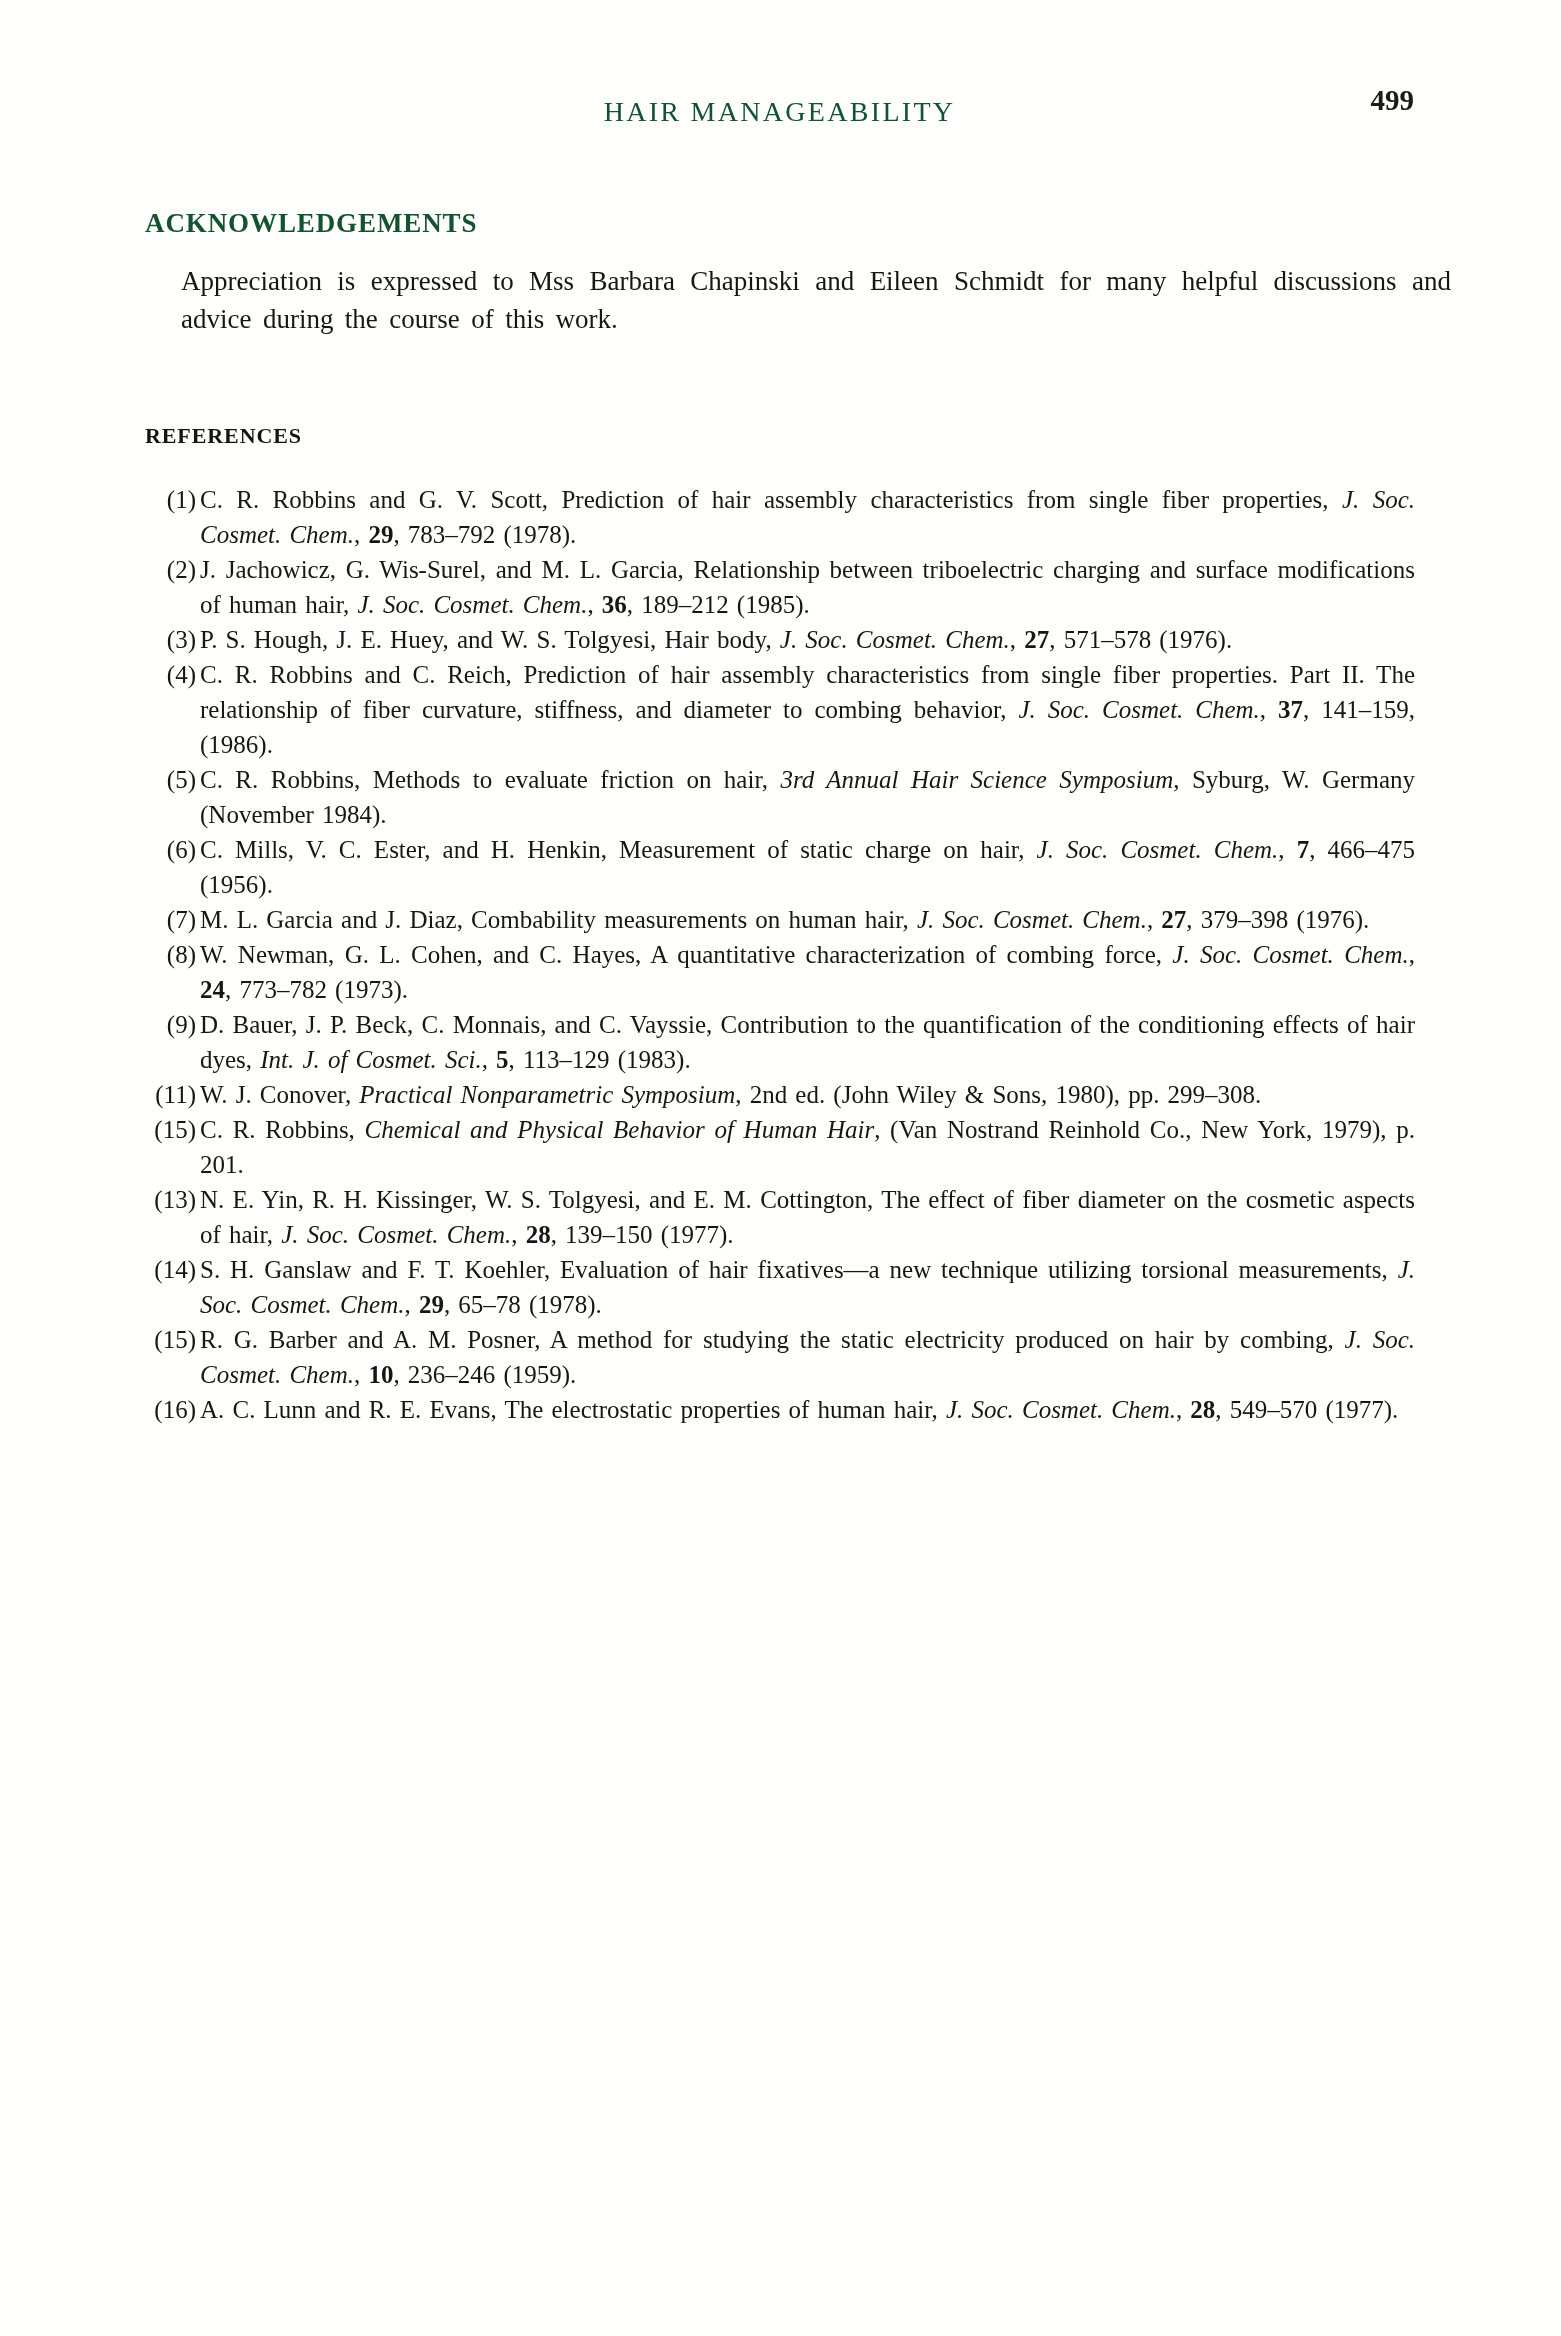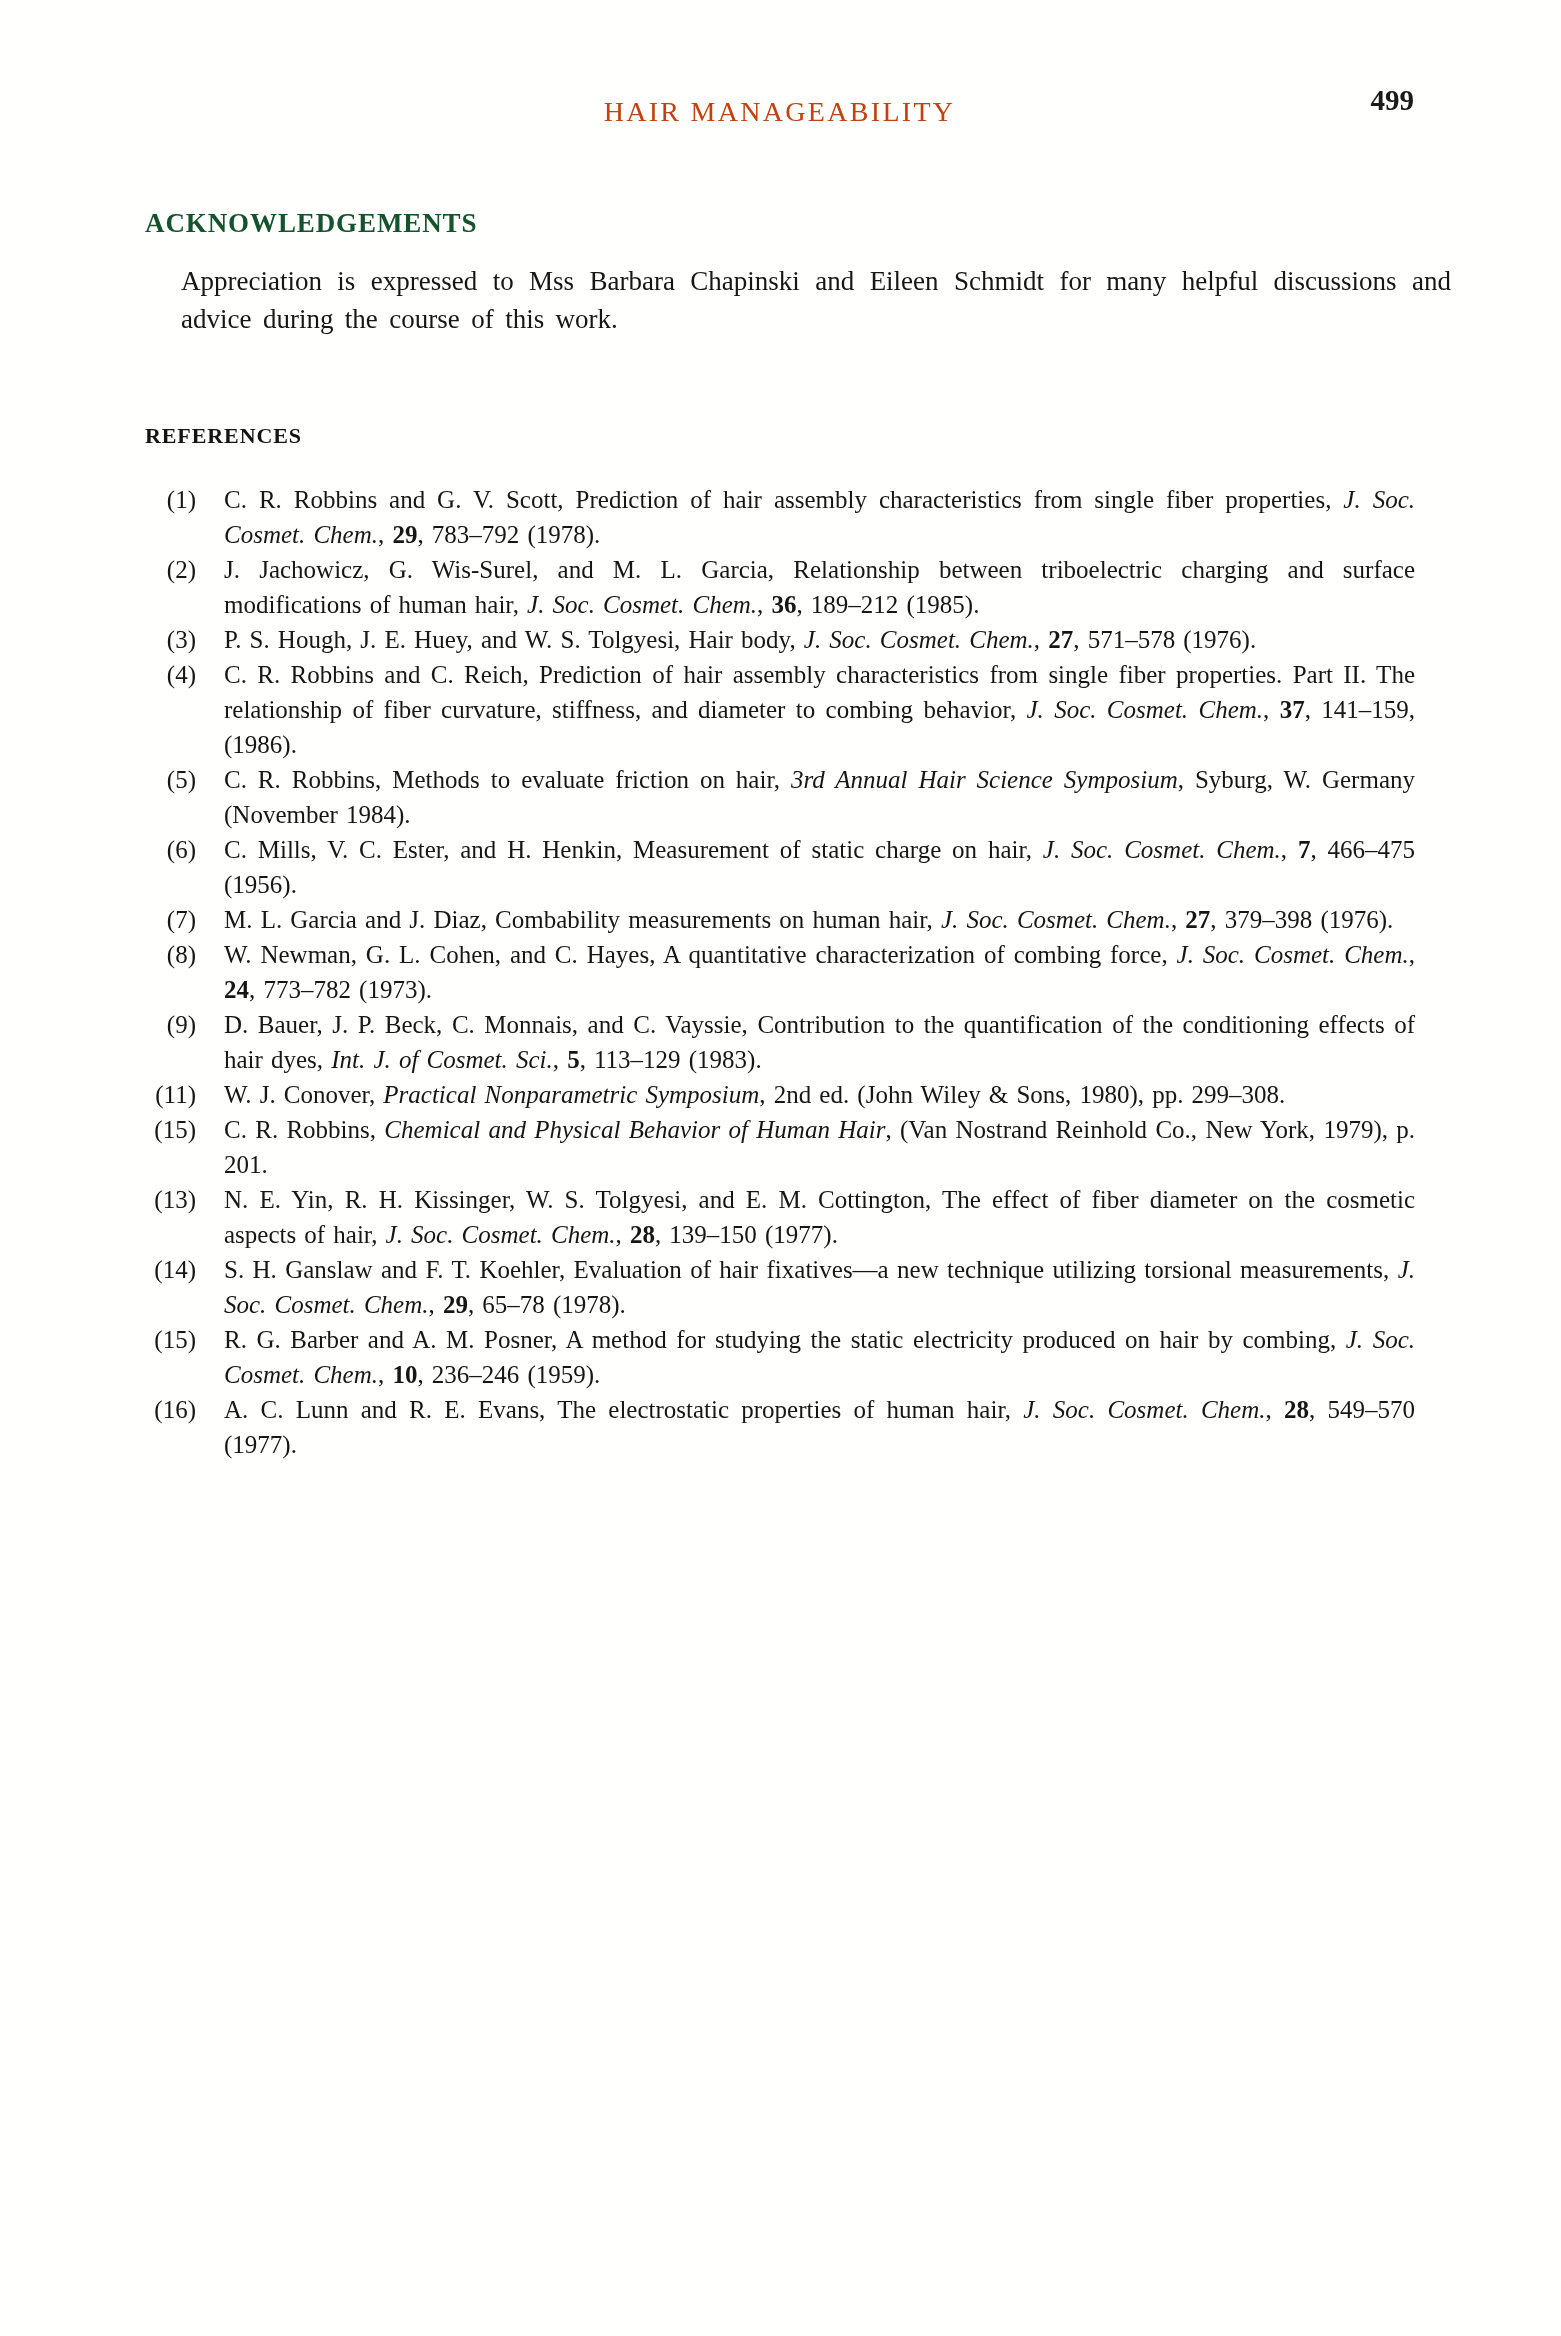--- a/index.html
+++ b/index.html
@@ -24,21 +24,21 @@
     height: 41px;
   }
   .running-head {
     position: absolute;
     left: 0;
     right: 0;
     top: 5.6px;
     text-align: center;
     font-size: 28px;
     letter-spacing: 2.3px;
-    color: #c2410c;
+    color: #14532d;
   }
   .page-number {
     position: absolute;
     right: 0;
     top: -5.6px;
     font-size: 29px;
     color: #1b1b1b;
     font-weight: bold;
   }
   .ack-heading {
@@ -83,21 +83,21 @@
     line-height: 35px;
     color: #161616;
   }
   .ref-num {
     flex: 0 0 51px;
     text-align: right;
     white-space: nowrap;
   }
   .ref-text {
     flex: 1;
-    margin-left: 28px;
+    margin-left: 4px;
     text-align: justify;
     word-spacing: 1.9px;
   }
   .ref-text .it { font-style: italic; }
   .ref-text .bd { font-weight: bold; }
 </style>
 </head>
 <body>
 
 <div class="page">

